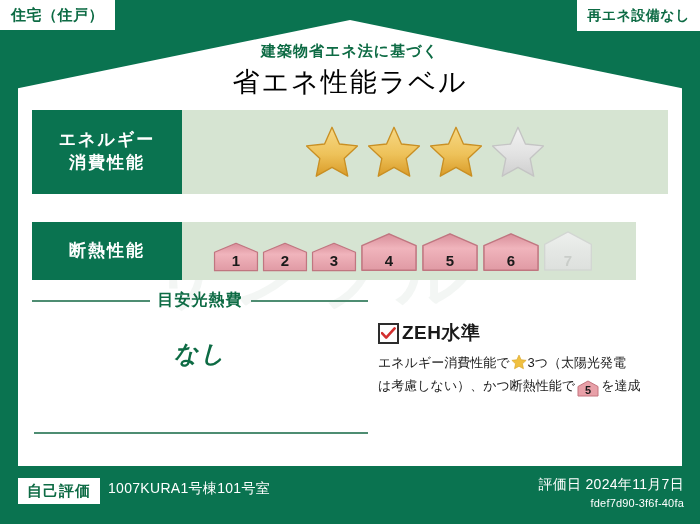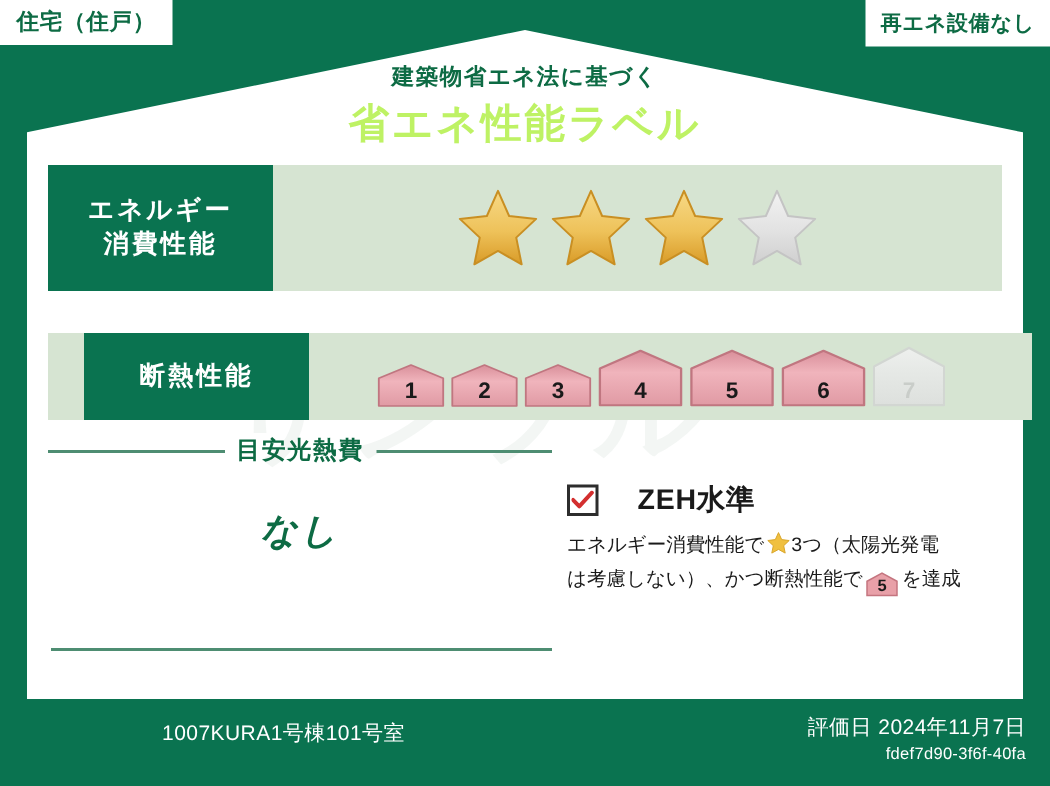--- a/index.html
+++ b/index.html
@@ -39,21 +39,21 @@
   
   .title-sub {
     position: absolute; left: 0; right: 0; top: 42px;
     text-align: center;
     color: #0d6b44; font-weight: bold; font-size: 15px;
     letter-spacing: 1px;
   }
   .title-main {
     position: absolute; left: 0; right: 0; top: 64px;
     text-align: center;
-    color: #bef264; font-weight: bold; font-size: 27px;
+    color: #000000; font-weight: normal; font-size: 27px;
     letter-spacing: 2px;
   }
 
   
   .metric-row {
     position: absolute;
     display: flex; align-items: stretch;
     background: #d6e4d2;
   }
   .metric-label {
@@ -68,21 +68,21 @@
     flex: 0 0 auto;
   }
   .metric-body {
     flex: 1 1 auto;
     display: flex; align-items: center; justify-content: center;
     position: relative;
   }
 
   #row-energy { left: 32px; top: 110px; width: 636px; height: 84px; }
   #row-energy .metric-label { width: 150px; }
-  #row-insul  { left: 32px; top: 222px; width: 656px; height: 58px; padding-left: 24px; }
+  #row-insul  { left: 32px; top: 222px; width: 604px; height: 58px; }
   #row-insul  .metric-label { width: 150px; font-size: 17px; }
 
   
   .stars { display: flex; align-items: center; gap: 6px; }
   .stars svg { display: block; }
 
   
   .houses { display: flex; align-items: flex-end; gap: 3px; padding-right: 12px; }
   .house {
     position: relative;
@@ -110,21 +110,21 @@
     font-style: italic;
   }
   .cost-rule-2 {
     position: absolute; left: 34px; top: 432px; width: 334px; height: 2px;
     background: #4e8d72;
   }
 
   
   .zeh-head {
     position: absolute; left: 378px; top: 320px;
-    display: flex; align-items: center; gap: 26px;
+    display: flex; align-items: center; gap: 3px;
   }
   .zeh-check {
     width: 21px; height: 21px; border: 2px solid #2d2d2d; background: #fff;
     display: flex; align-items: center; justify-content: center;
   }
   .zeh-check svg { display: block; }
   .zeh-title {
     color: #1a1a1a; font-weight: bold; font-size: 19px; letter-spacing: 0.5px;
   }
   .zeh-desc {
@@ -358,18 +358,19 @@
   <div class="zeh-desc">
     <span>エネルギー消費性能で</span><svg class="inline-star" width="16" height="16" viewBox="0 0 24 24">
         <path d="M12 1.6 L15.2 8.6 L22.7 9.5 L17.2 14.7 L18.7 22.1 L12 18.4 L5.3 22.1 L6.8 14.7 L1.3 9.5 L8.8 8.6 Z" fill="#f0c040" stroke="#d9a62b" stroke-width="1"></path>
       </svg><span>3つ（太陽光発電</span><br>
     <span>は考慮しない）、かつ断熱性能で</span><span class="inline-house"><svg viewBox="0 0 22 17" preserveAspectRatio="none">
           <path d="M1 16 L1 6.5 L11 1 L21 6.5 L21 16 Z" fill="#e8a0a8" stroke="#c4757f" stroke-width="1"></path>
         </svg><b>5</b></span><span>を達成</span>
   </div>
 
   <div class="footer">
+    <div class="self-eval-badge">自己評価</div>
     <div class="unit-name">1007KURA1号棟101号室</div>
     <div class="eval-date">評価日 2024年11月7日</div>
     <div class="eval-id">fdef7d90-3f6f-40fa</div>
   </div>
 
 </div>
 
 </body></html>

